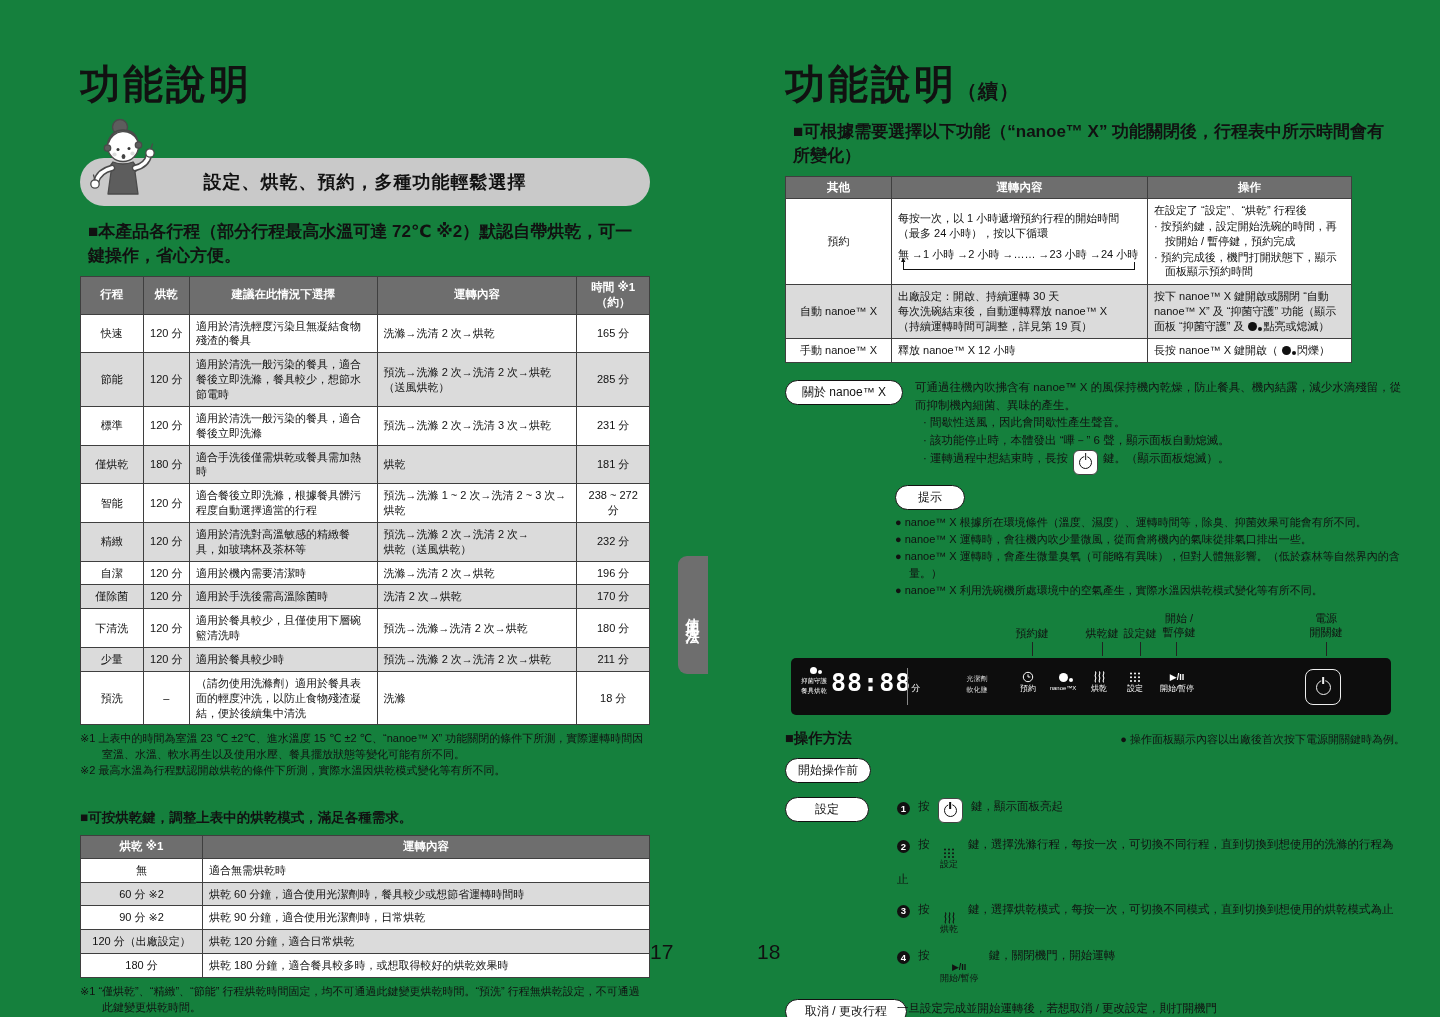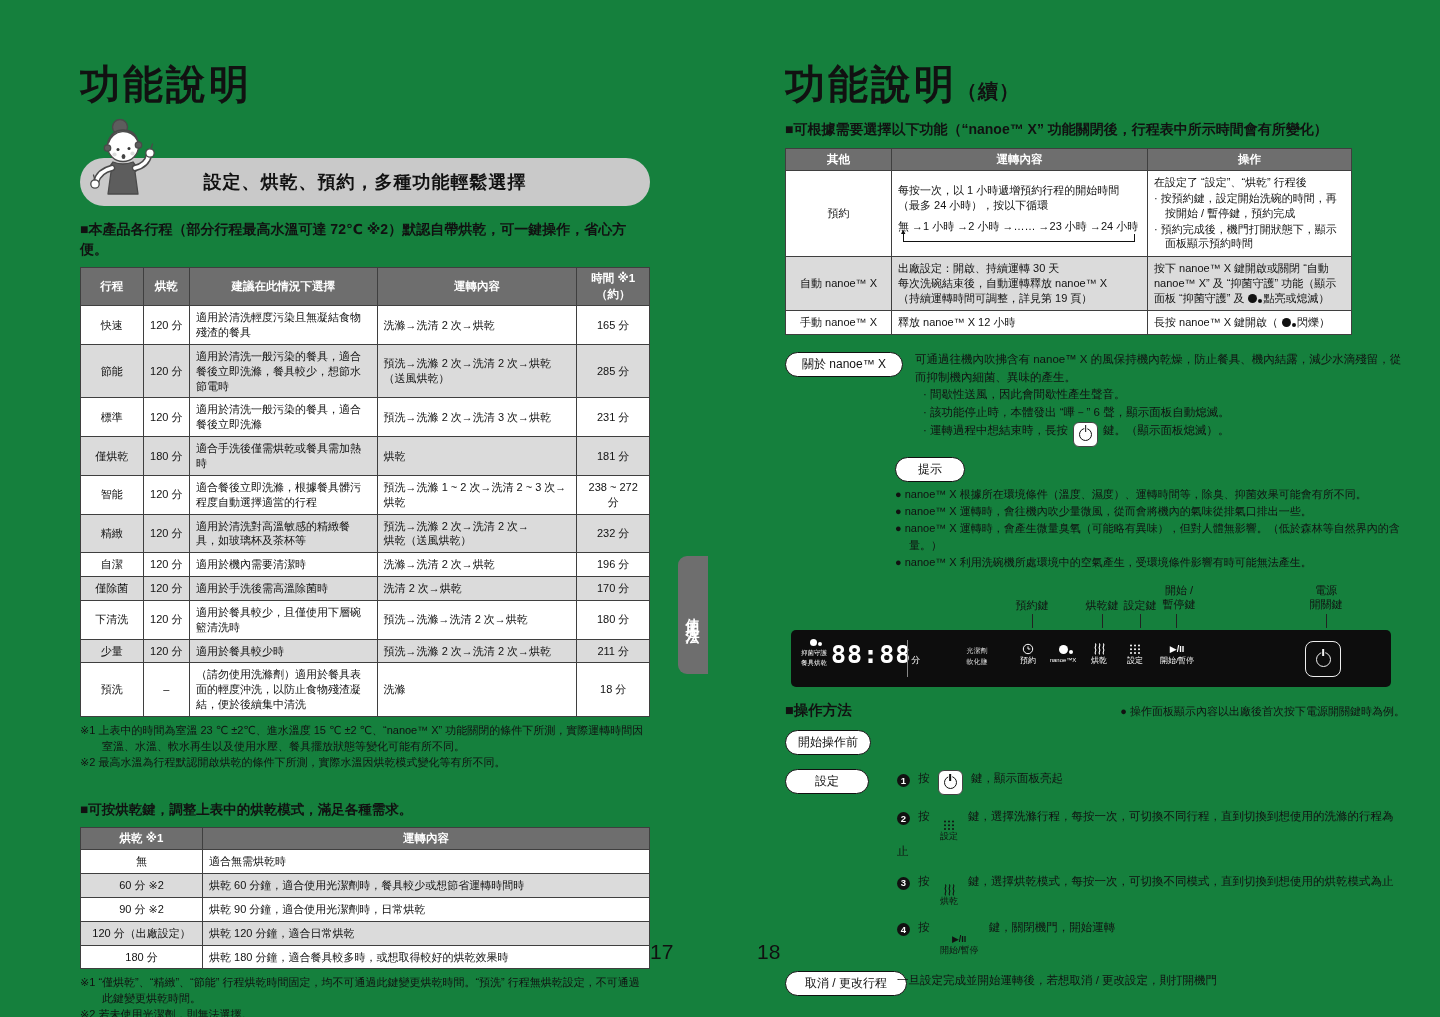--- a/index.html
+++ b/index.html
@@ -5,21 +5,21 @@
   html,body{margin:0;padding:0;background:#fff;}
   body{font-family:"Liberation Sans","DejaVu Sans",sans-serif;color:#111;}
   .sheet{position:relative;width:1440px;height:1017px;background:#15803d;overflow:hidden;}
 
   
   .pre{white-space:pre-line;}
   .c{text-align:center;}
 
   h1.pgtitle{margin:0;font-size:40px;font-weight:bold;letter-spacing:3px;line-height:1.1;}
   h1.pgtitle .suffix{font-size:20px;letter-spacing:1px;font-weight:bold;}
-  .intro{font-weight:bold;font-size:14px;margin:0;line-height:1.4;}
+  .intro{font-weight:bold;font-size:17px;margin:8px;line-height:1.4;}
 
   
   .col-left{position:absolute;left:80px;top:62px;width:570px;}
   .col-right{position:absolute;left:785px;top:62px;width:620px;}
 
   
   .banner-wrap{position:relative;margin-top:52px;margin-bottom:14px;height:48px;}
   .banner{position:absolute;left:0;top:0;width:100%;height:48px;background:#c9c9c9;border-radius:24px;
           display:flex;align-items:center;justify-content:center;font-weight:bold;font-size:18px;letter-spacing:1px;}
   .mascot{position:absolute;left:2px;top:-40px;z-index:2;}
@@ -378,21 +378,21 @@
         </div>
       </div>
     </div>
 
     <div class="tips">
       <span class="pill tip-pill">提示</span>
       <div class="tips-body">
         <div>● nanoe™ X 根據所在環境條件（溫度、濕度）、運轉時間等，除臭、抑菌效果可能會有所不同。</div>
         <div>● nanoe™ X 運轉時，會往機內吹少量微風，從而會將機內的氣味從排氣口排出一些。</div>
         <div>● nanoe™ X 運轉時，會產生微量臭氧（可能略有異味），但對人體無影響。（低於森林等自然界內的含量。）</div>
-        <div>● nanoe™ X 利用洗碗機所處環境中的空氣產生，受環境條件影響有時可能無法產生。</div>
+        <div>● nanoe™ X 利用洗碗機所處環境中的空氣產生，實際水溫因烘乾模式變化等有所不同。</div>
       </div>
     </div>
 
     <div class="fig">
       <div class="plabel one" style="left:247px">預約鍵</div>
       <div class="plabel one" style="left:317px">烘乾鍵</div>
       <div class="plabel one" style="left:355px">設定鍵</div>
       <div class="plabel two pre" style="left:394px">開始 /
 暫停鍵</div>
       <div class="plabel two pre" style="left:541px">電源

